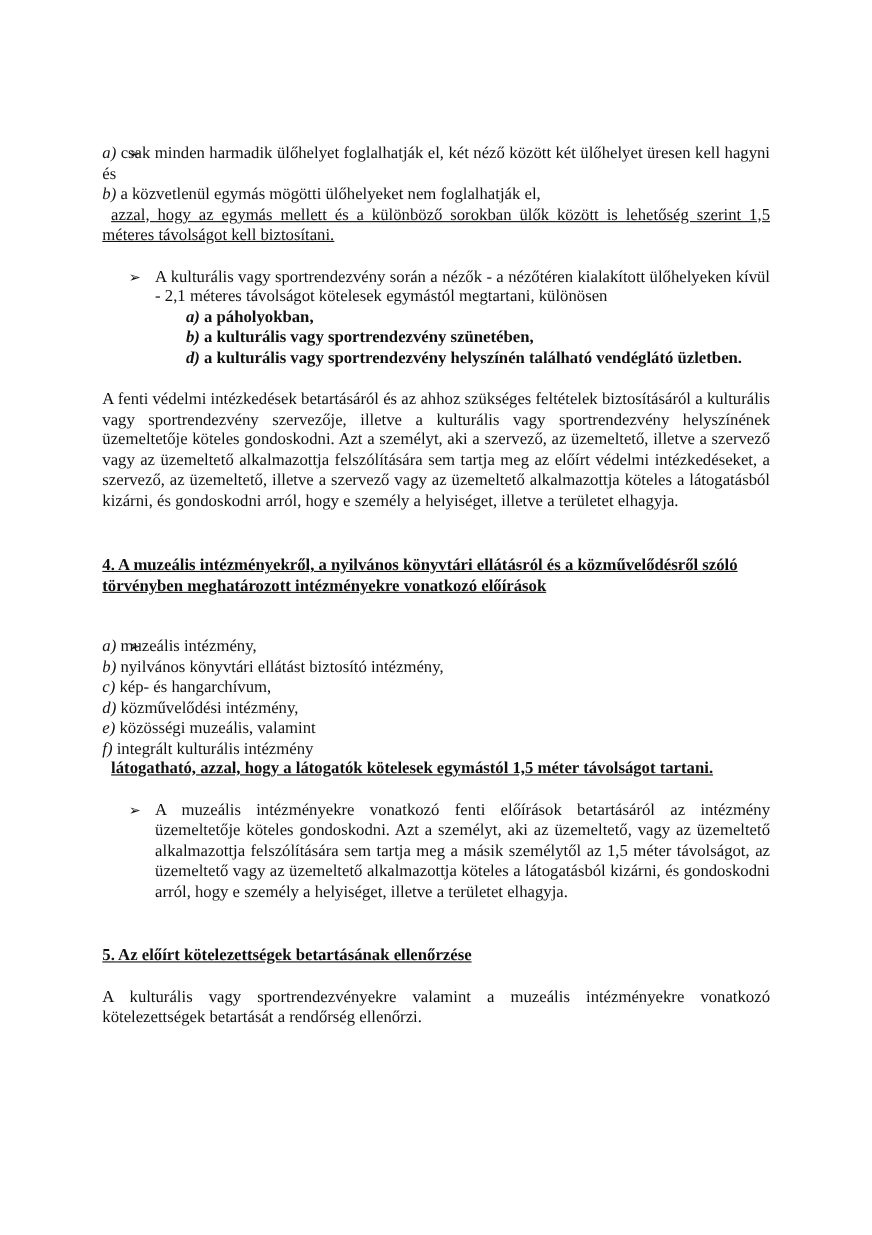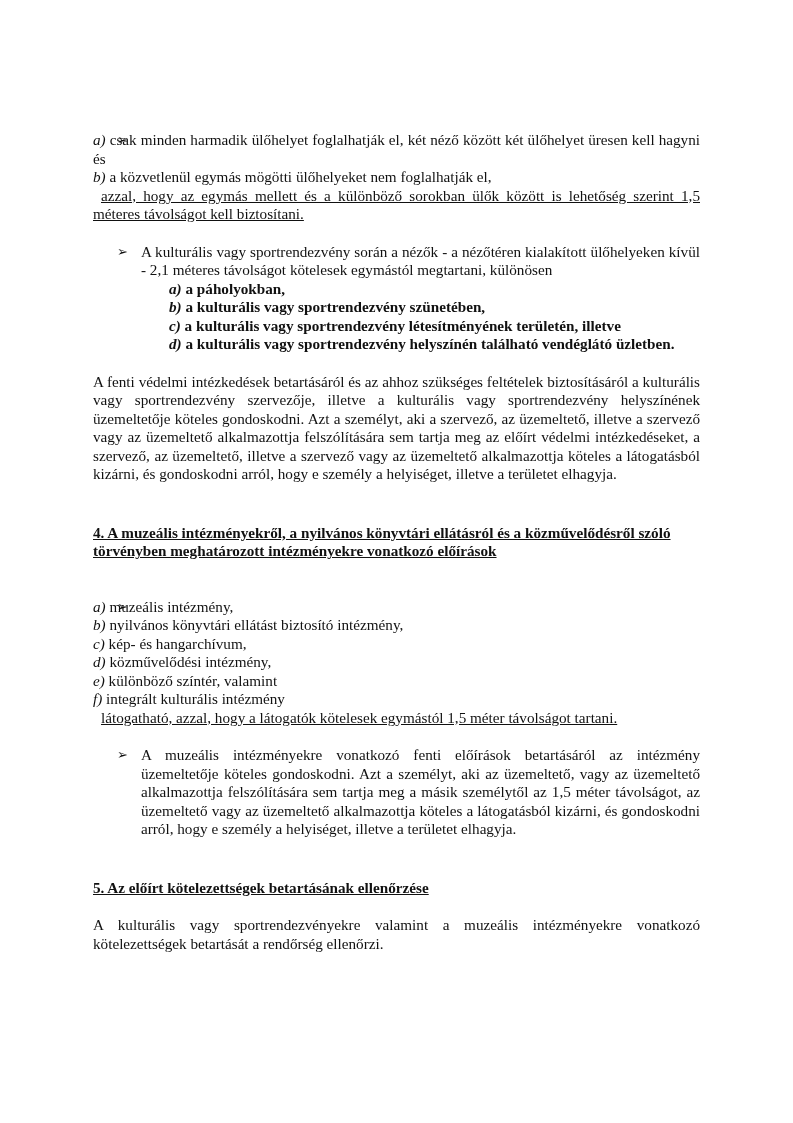--- a/index.html
+++ b/index.html
@@ -8,21 +8,21 @@
       font-family: "Liberation Serif", "DejaVu Serif", serif;
       font-size: 15.2px; color: #111111;
     }
     .page { position: absolute; left: 93px; top: 131px; width: 607px; line-height: 18.5px; }
     .blk { position: relative; }
     .bullet-line { position: relative; padding-left: 48px; }
     .bullet-line .arrow { position: absolute; left: 24px; top: 0; font-size: 13px; }
     .just { text-align: justify; }
     .it { font-style: italic; }
     .sub-indent { padding-left: 76px; font-weight: bold; }
-    .indent-small { padding-left: 8px; }
+    .indent-small { padding-left: 8px; font-weight: bold; }
     .heading { font-weight: bold; text-decoration: underline; margin-top: 21px; }
     .underline { text-decoration: underline; }
   </style>
 </head>
 <body>
 
 <div class="page">
 
   <div class="blk">
     <div class="bullet-line">
@@ -35,21 +35,20 @@
 
   <div style="height:19px"></div>
 
   <div class="blk">
     <div class="bullet-line just">
       <span class="arrow">➢</span>
       <span>A kulturális vagy sportrendezvény során a nézők - a nézőtéren kialakított ülőhelyeken kívül - 2,1 méteres távolságot kötelesek egymástól megtartani, különösen</span>
     </div>
     <div class="sub-indent"><span class="it">a)</span><span> a páholyokban,</span></div>
     <div class="sub-indent"><span class="it">b)</span><span> a kulturális vagy sportrendezvény szünetében,</span></div>
-    <div class="sub-indent"><span class="it">c)</span><span> a kulturális vagy sportrendezvény létesítményének területén, illetve</span></div>
     <div class="sub-indent"><span class="it">d)</span><span> a kulturális vagy sportrendezvény helyszínén található vendéglátó üzletben.</span></div>
   </div>
 
   <div style="height:19px"></div>
 
   <p class="just" style="margin:0;">A fenti védelmi intézkedések betartásáról és az ahhoz szükséges feltételek biztosításáról a kulturális vagy sportrendezvény szervezője, illetve a kulturális vagy sportrendezvény helyszínének üzemeltetője köteles gondoskodni. Azt a személyt, aki a szervező, az üzemeltető, illetve a szervező vagy az üzemeltető alkalmazottja felszólítására sem tartja meg az előírt védelmi intézkedéseket, a szervező, az üzemeltető, illetve a szervező vagy az üzemeltető alkalmazottja köteles a látogatásból kizárni, és gondoskodni arról, hogy e személy a helyiséget, illetve a területet elhagyja.</p>
 
   <div style="height:19px"></div>
 
   <div class="heading">4. A muzeális intézményekről, a nyilvános könyvtári ellátásról és a közművelődésről szóló törvényben meghatározott intézményekre vonatkozó előírások</div>
@@ -57,21 +56,21 @@
   <div style="height:37px"></div>
 
   <div class="blk">
     <div class="bullet-line">
       <span class="arrow">➢</span>
     </div>
     <div><span class="it">a)</span><span> muzeális intézmény,</span></div>
     <div><span class="it">b)</span><span> nyilvános könyvtári ellátást biztosító intézmény,</span></div>
     <div><span class="it">c)</span><span> kép- és hangarchívum,</span></div>
     <div><span class="it">d)</span><span> közművelődési intézmény,</span></div>
-    <div><span class="it">e)</span><span> különböző színtér, valamint</span></div>
+    <div><span class="it">e)</span><span> közösségi muzeális, valamint</span></div>
     <div><span class="it">f)</span><span> integrált kulturális intézmény</span></div>
     <div class="indent-small"><span class="underline">látogatható, azzal, hogy a látogatók kötelesek egymástól 1,5 méter távolságot tartani.</span></div>
   </div>
 
   <div style="height:19px"></div>
 
   <div class="blk">
     <div class="bullet-line just">
       <span class="arrow">➢</span>
       <span>A muzeális intézményekre vonatkozó fenti előírások betartásáról az intézmény üzemeltetője köteles gondoskodni. Azt a személyt, aki az üzemeltető, vagy az üzemeltető alkalmazottja felszólítására sem tartja meg a másik személytől az 1,5 méter távolságot, az üzemeltető vagy az üzemeltető alkalmazottja köteles a látogatásból kizárni, és gondoskodni arról, hogy e személy a helyiséget, illetve a területet elhagyja.</span>

